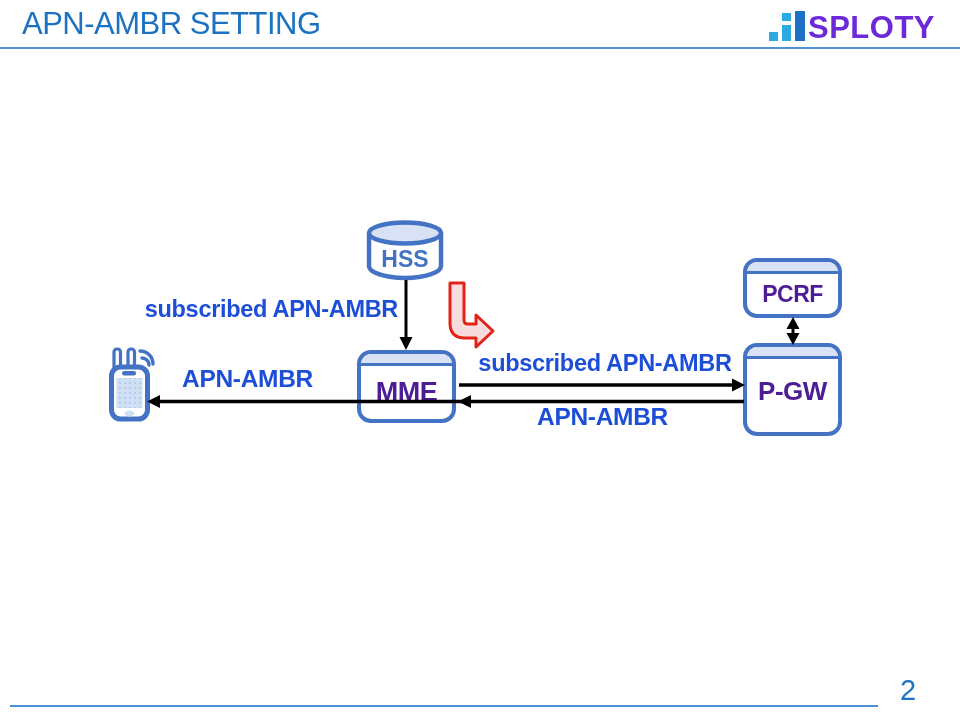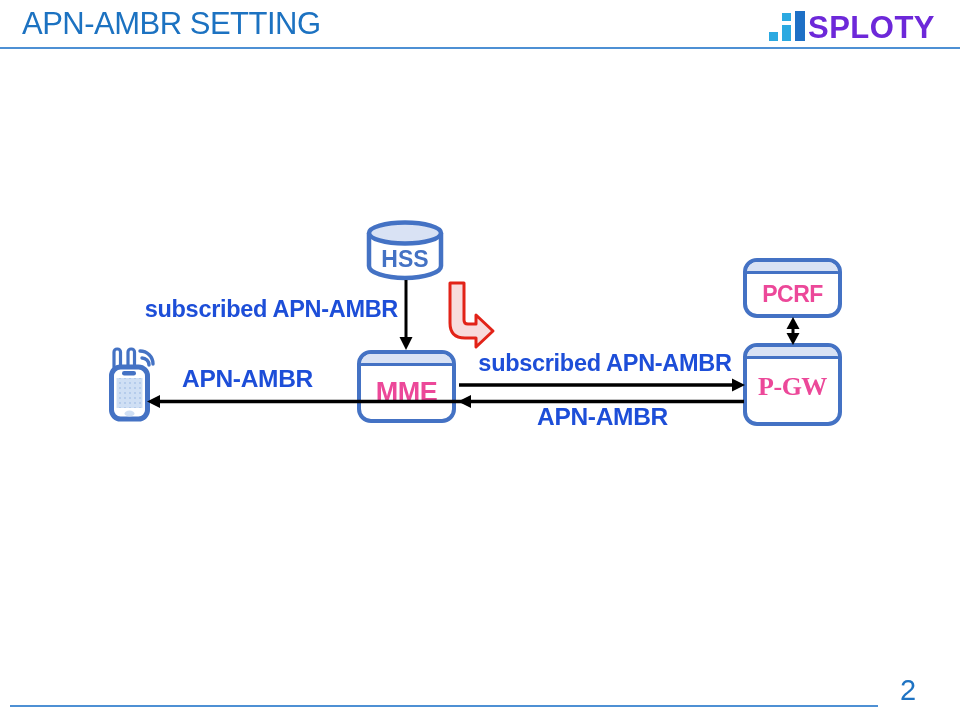--- a/index.html
+++ b/index.html
@@ -27,27 +27,27 @@
   .rule-bottom{position:absolute;left:10px;top:705px;width:868px;height:2px;background:#4E90D4;}
   .page-number{position:absolute;left:900px;top:674px;font-size:29px;color:#1E73C3;}
   
   .node{
     position:absolute;box-sizing:border-box;border:4px solid #4472C4;border-radius:14px;
     background:#ffffff;overflow:hidden;display:flex;flex-direction:column;z-index:2;
   }
   .node-cap{height:9px;background:#D9E2F4;border-bottom:3px solid #4472C4;flex:0 0 auto;}
   .node-label{
     flex:1;display:flex;align-items:center;justify-content:center;
-    font-weight:700;color:#ec4899;letter-spacing:-0.5px;
+    font-weight:700;color:#4c1d95;letter-spacing:-0.5px;
   }
   .node-mme{left:357px;top:350px;width:99px;height:73px;}
   .node-mme .node-label{font-size:27px;}
   .node-pcrf{left:743px;top:258px;width:99px;height:60px;}
   .node-pcrf .node-label{font-size:23px;}
-  .node-pgw{left:743px;top:343px;width:99px;height:83px;font-family:Liberation Serif, serif;}
+  .node-pgw{left:743px;top:343px;width:99px;height:93px;}
   .node-pgw .node-label{font-size:26px;padding-bottom:8px;}
   
   .hss-svg{position:absolute;left:364px;top:220px;z-index:2;}
   .hss-text{font:700 23px "Liberation Sans",sans-serif;fill:#4472C4;}
   .phone-svg{position:absolute;left:98px;top:336px;z-index:2;}
   .overlay{position:absolute;left:0;top:0;z-index:10;pointer-events:none;}
   
   .flowlabel{
     position:absolute;font-weight:700;color:#1d4ed8;font-size:23.5px;
     letter-spacing:-0.3px;white-space:nowrap;z-index:6;

